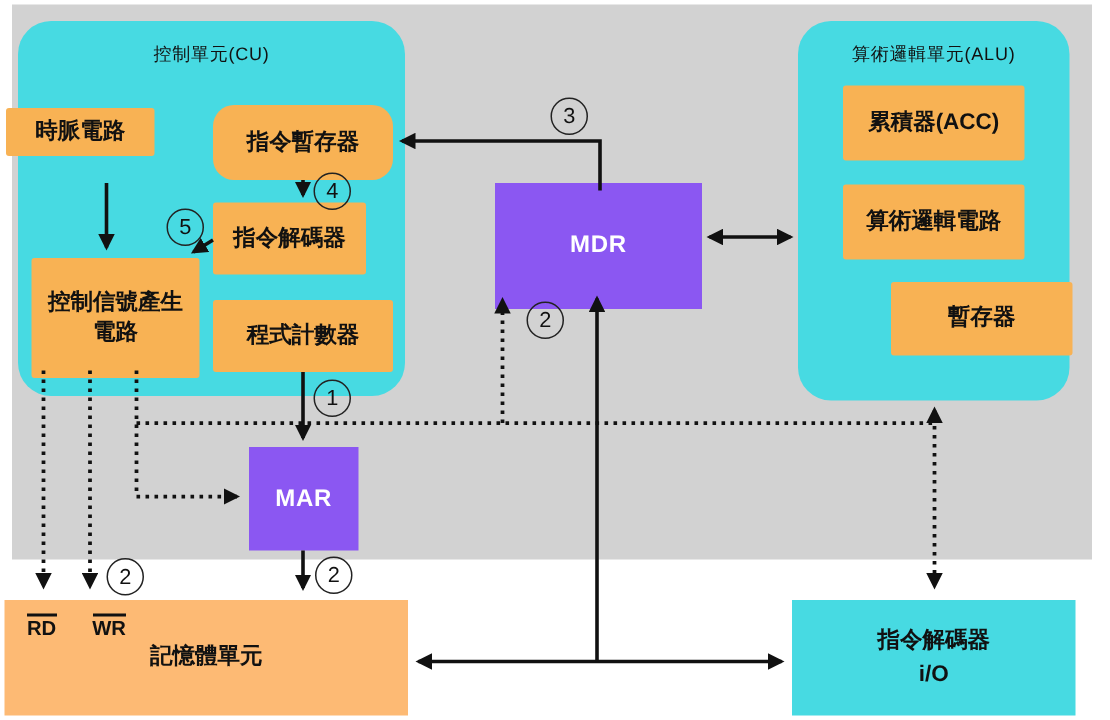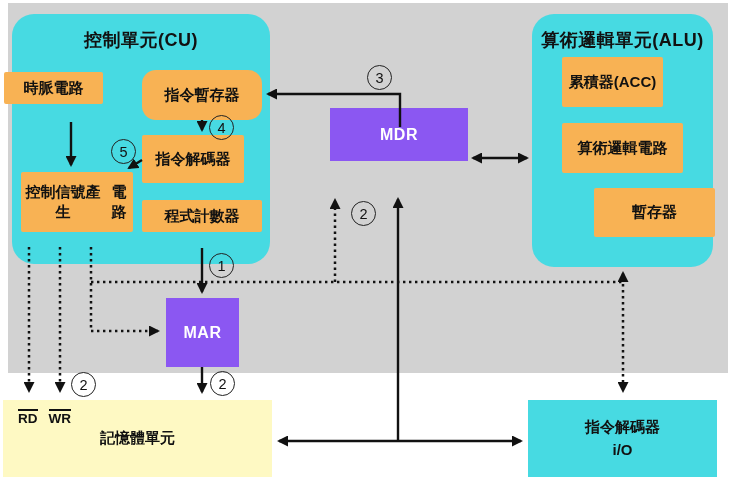--- a/index.html
+++ b/index.html
@@ -3,65 +3,65 @@
 <meta charset="utf-8">
 <style>
   html,body{margin:0;padding:0;background:#fff;}
   #stage{
     position:relative;width:740px;height:480px;background:#ffffff;
     font-family:"Liberation Sans",sans-serif;color:#111;overflow:hidden;
   }
   .panel{position:absolute;left:8px;top:3px;width:720px;height:370px;background:#d2d2d2;}
   .unit{position:absolute;border-radius:22px;background:#47dae2;}
   .unit-title{position:absolute;width:100%;top:14px;text-align:center;
-    font-size:18px;font-weight:700;letter-spacing:0.5px;}
+    font-size:12px;font-weight:400;letter-spacing:0.5px;}
   .obox{position:absolute;background:#f8b254;border-radius:2px;
     display:flex;align-items:center;justify-content:center;text-align:center;
     font-size:15px;font-weight:700;line-height:1.35;}
   .pbox{position:absolute;background:#8b57f2;display:flex;align-items:center;justify-content:center;
     color:#fff;font-size:16px;font-weight:700;letter-spacing:0.5px;}
   .bigbox{position:absolute;display:flex;align-items:center;justify-content:center;
     flex-direction:column;font-size:15px;font-weight:700;text-align:center;line-height:1.5;}
-  #memory{left:3px;top:400px;width:269px;height:77px;background:#fef9c3;}
+  #memory{left:3px;top:400px;width:269px;height:77px;background:#fdba74;}
   #io{left:528px;top:400px;width:189px;height:77px;background:#47dae2;}
-  .signal-labels{position:absolute;left:18px;top:409px;display:flex;gap:11px;
+  .signal-labels{position:absolute;left:18px;top:409px;display:flex;gap:24px;
     font-size:13.5px;font-weight:700;}
   .overbar{display:inline-block;border-top:2.6px solid #111;padding-top:1px;line-height:1.1;}
   svg.wires{position:absolute;left:0;top:0;width:740px;height:480px;pointer-events:none;}
   .badge{position:absolute;width:25px;height:25px;border:1.6px solid #222;border-radius:50%;
     background:transparent;display:flex;align-items:center;justify-content:center;
     font-size:14.5px;font-weight:400;color:#111;box-sizing:border-box;}
 </style>
 </head>
 <body>
 
 <div id="stage">
 
   <div class="panel"></div>
 
   <div class="unit" style="left:12px;top:14px;width:258px;height:250px;">
     <div class="unit-title">控制單元(CU)</div>
   </div>
   <div class="obox" style="left:4px;top:72px;width:99px;height:32px;">時脈電路</div>
   <div class="obox" style="left:142px;top:70px;width:120px;height:50px;border-radius:14px;">指令暫存器</div>
   <div class="obox" style="left:142px;top:135px;width:102px;height:48px;">指令解碼器</div>
-  <div class="obox" style="left:21px;top:172px;width:112px;height:60px;">
+  <div class="obox" style="left:21px;top:172px;width:112px;height:80px;flex-direction:column;">
     <span>控制信號產生</span>
     <span>電路</span>
   </div>
-  <div class="obox" style="left:142px;top:200px;width:120px;height:32px;">程式計數器</div>
+  <div class="obox" style="left:142px;top:200px;width:120px;height:48px;">程式計數器</div>
 
   <div class="unit" style="left:532px;top:14px;width:181px;height:253px;">
     <div class="unit-title">算術邏輯單元(ALU)</div>
   </div>
-  <div class="obox" style="left:562px;top:57px;width:101px;height:50px;">累積器(ACC)</div>
+  <div class="obox" style="left:562px;top:57px;width:121px;height:50px;">累積器(ACC)</div>
   <div class="obox" style="left:562px;top:123px;width:121px;height:50px;">算術邏輯電路</div>
   <div class="obox" style="left:594px;top:188px;width:121px;height:49px;">暫存器</div>
 
-  <div class="pbox" style="left:330px;top:108px;width:138px;height:53px;">MDR</div>
+  <div class="pbox" style="left:330px;top:122px;width:138px;height:84px;">MDR</div>
   <div class="pbox" style="left:166px;top:298px;width:73px;height:69px;">MAR</div>
 
   <div id="memory" class="bigbox">
     <span>記憶體單元</span>
   </div>
   <div class="signal-labels">
     <span class="overbar">RD</span>
     <span class="overbar">WR</span>
   </div>
 

